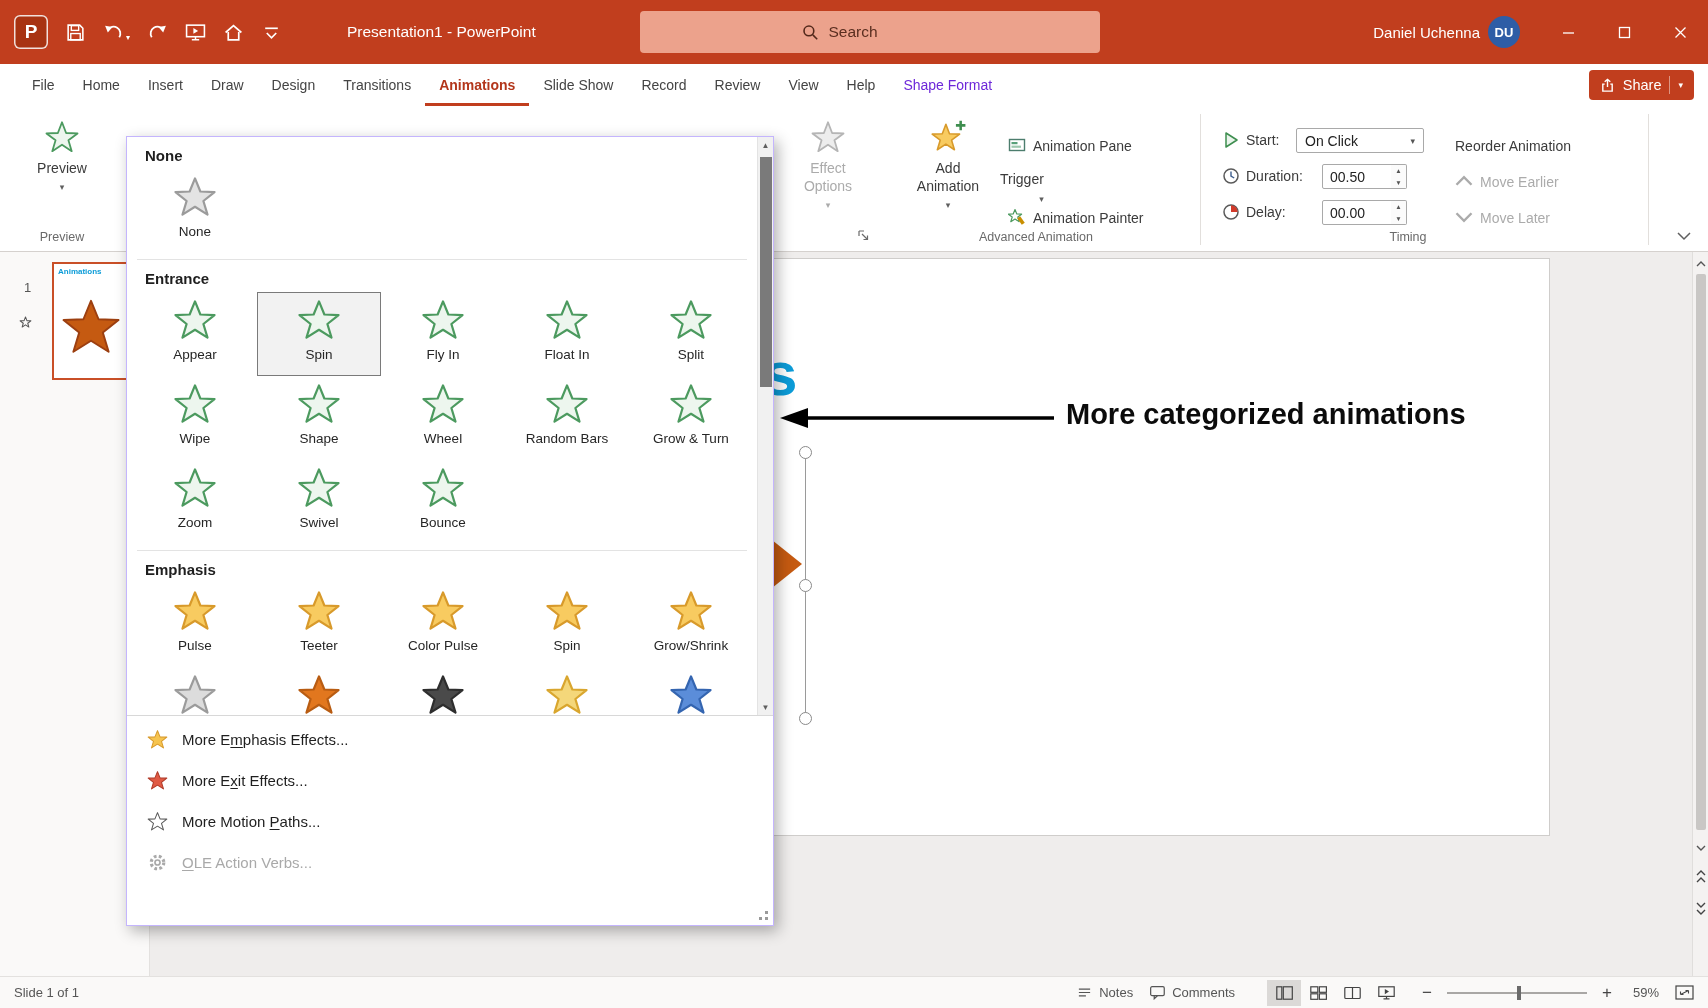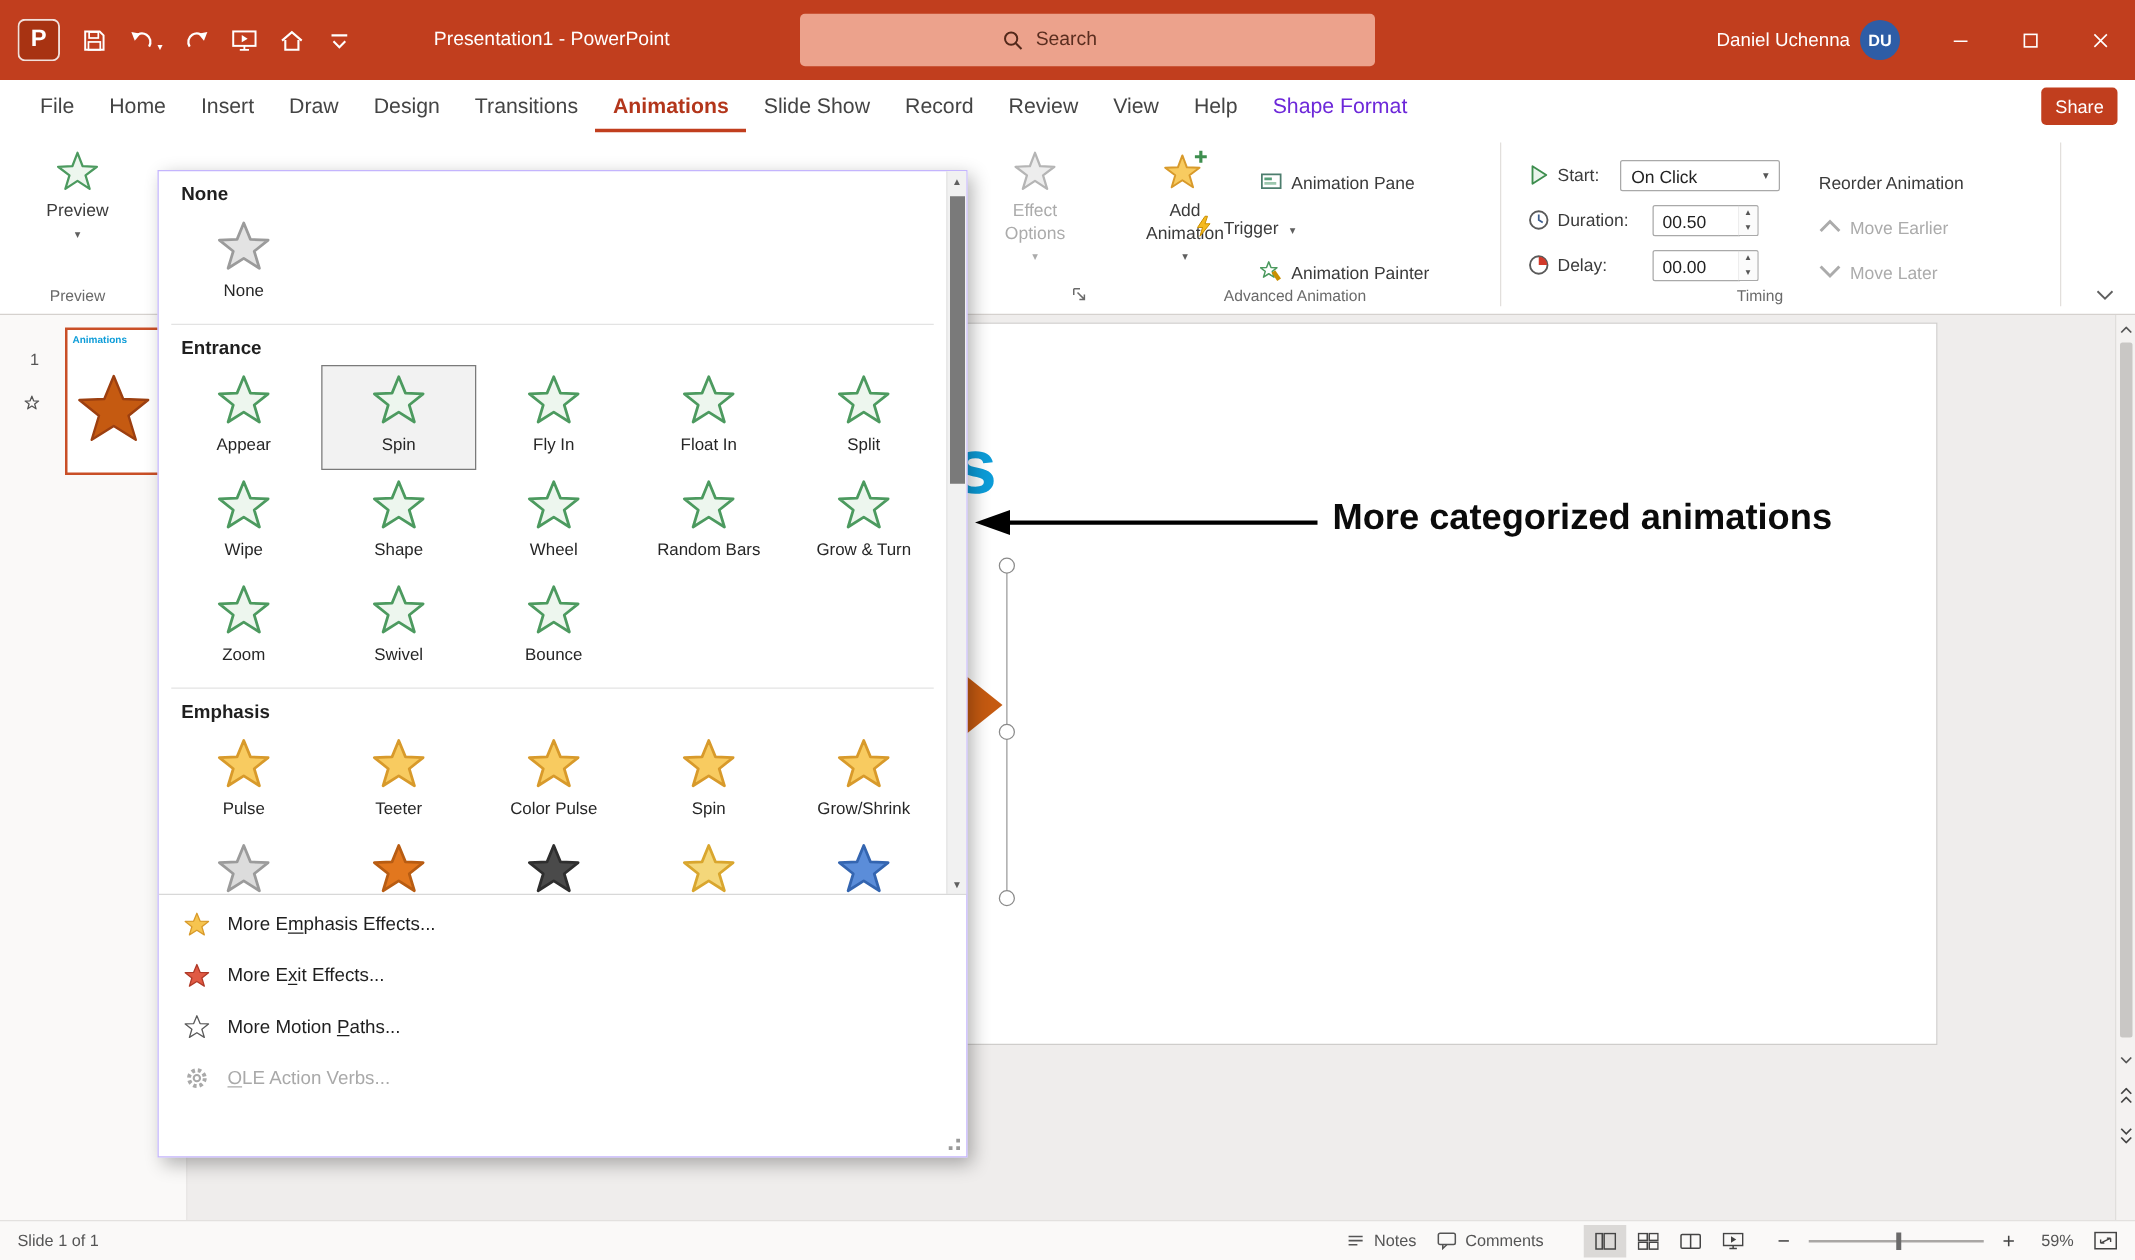--- a/index.html
+++ b/index.html
@@ -20,24 +20,24 @@
   .searchbox input { background:transparent; border:none; outline:none; font-family:inherit; font-size:15.5px; color:#53281A; width:110px; }
   .searchbox input::placeholder { color:#53281A; opacity:.95; }
   .tb-right { position:absolute; right:0; top:0; height:64px; display:flex; align-items:center; }
   .user-name { font-size:15px; margin-right:8px; }
   .avatar { width:32px; height:32px; border-radius:50%; background:#2E5DA6; display:flex; align-items:center; justify-content:center; font-size:13px; font-weight:bold; margin-right:20px; cursor:default; }
   .win-btn { width:56px; height:64px; display:flex; align-items:center; justify-content:center; }
   .win-btn svg { width:15px; height:15px; }
 
   
   .tabrow { position:absolute; top:64px; left:0; right:0; height:42px; background:#fff; display:flex; align-items:center; padding-left:18px; }
-  .tab { padding:0 14px; height:42px; display:flex; align-items:center; font-size:17px; color:#444; white-space:nowrap; }
+  .tab { padding:0 14px; height:42px; display:flex; align-items:center; font-size:14px; color:#444; white-space:nowrap; }
   .tab.selected { color:#B3361B; font-weight:bold; box-shadow:inset 0 -3px 0 var(--titlebar,#C13E1E); }
   .tab.contextual { color:#6d28d9; }
-  .share-btn { position:absolute; right:14px; top:6px; height:30px; background:var(--titlebar,#C13E1E); color:#fff; border:none; border-radius:4px; display:flex; align-items:center; gap:8px; padding:0 11px; font-size:14.5px; font-family:inherit;flex-direction:column; }
+  .share-btn { position:absolute; right:14px; top:6px; height:30px; background:var(--titlebar,#C13E1E); color:#fff; border:none; border-radius:4px; display:flex; align-items:center; gap:8px; padding:0 11px; font-size:14.5px; font-family:inherit; }
   .share-btn svg { width:15px; height:15px; }
   .share-sep { width:1px; height:18px; background:rgba(255,255,255,.45); }
   .share-chev { font-size:9px; }
 
   
   .ribbon { position:absolute; top:106px; left:0; right:0; height:146px; background:#fff; border-bottom:1px solid #D5D1CE; }
   .grp-label { position:absolute; bottom:7px; font-size:12.5px; color:#6a6a6a; text-align:center; }
   .rib-sep { position:absolute; top:8px; bottom:6px; width:1px; background:#E2DFDC; }
   .bigbtn { position:absolute; top:12px; display:flex; flex-direction:column; align-items:center; font-size:14px; color:#3b3b3b; line-height:18px; }
   .bigbtn svg.main { width:38px; height:38px; margin-bottom:3px; }
@@ -242,21 +242,21 @@
     </div>
 
     <div class="smallbtn" style="left:1008px; top:22px;">
       <svg viewBox="0 0 18 18">
           <rect x="1.5" y="3.5" width="15" height="11" fill="#fff" stroke="#4C7D6D" stroke-width="1.4"></rect>
           <rect x="3.5" y="6" width="6" height="2.2" fill="#58A07A"></rect>
           <rect x="3.5" y="9.6" width="9.5" height="2.2" fill="#9CC7AE"></rect>
         </svg>
       <span>Animation Pane</span>
     </div>
-    <div class="smallbtn" style="left:954px; top:58px;">
+    <div class="smallbtn" style="left:1000px; top:58px;flex-direction:column;">
       <svg viewBox="0 0 18 18">
           <path d="M10 1 L4 10 h4 L6 17 L14 7 h-4 L12 1 Z" fill="#F5B91E" stroke="#C98F00" stroke-width="0.8"></path>
         </svg>
       <span>Trigger</span>
       <span class="chev">▾</span>
     </div>
     <div class="smallbtn" style="left:1008px; top:94px;">
       <svg viewBox="0 0 18 18">
           <path d="M7 1.5 L8.8 6 L13.6 6.2 L9.8 9.1 L11.2 13.7 L7 11 L2.8 13.7 L4.2 9.1 L0.4 6.2 L5.2 6 Z" fill="#fff" stroke="#4C9A5F" stroke-width="1.2" stroke-linejoin="round"></path>
           <rect x="11.2" y="8.5" width="3.6" height="8" transform="rotate(-35 13 12.5)" fill="#C98F00"></rect>

